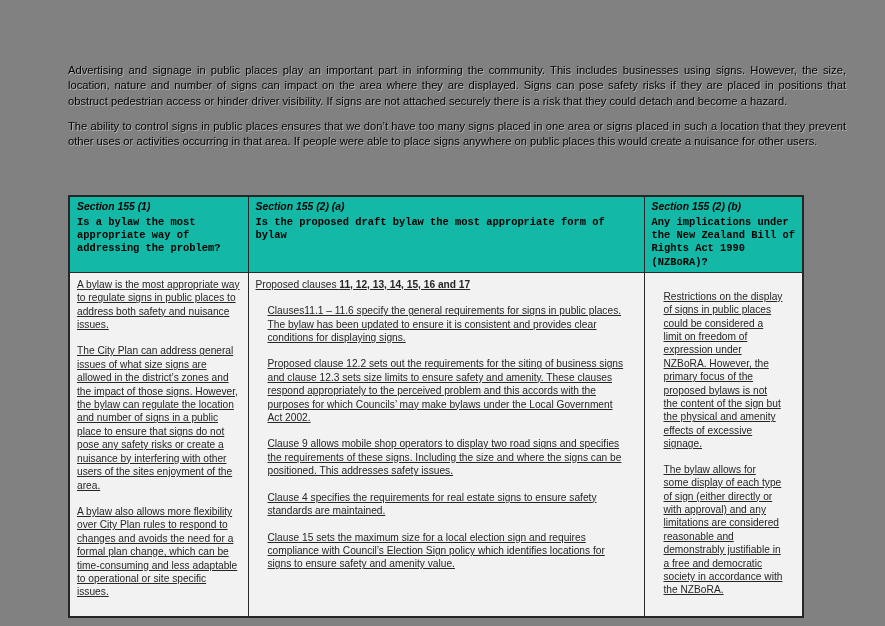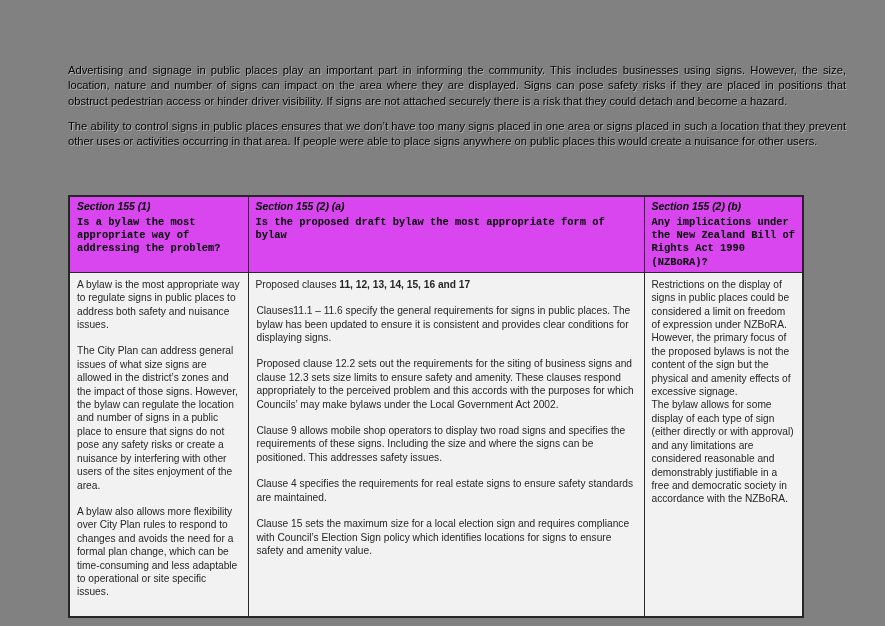--- a/index.html
+++ b/index.html
@@ -40,21 +40,21 @@
     border-collapse: collapse;
     table-layout: fixed;
     background: #f2f2f2;
     border: 2px solid #262626;
   }
   col.c1 { width: 179px; }
   col.c2 { width: 396px; }
   col.c3 { width: 159px; }
   th, td { border: 1px solid #2a2a2a; }
   th {
-    background: #d946ef;
+    background: #14b8a6;
     height: 49px;
     text-align: left;
     vertical-align: top;
     padding: 4px 6px 3px 7px;
     overflow: hidden;
   }
   .sec-label {
     font-size: 10.4px;
     font-weight: bold;
     font-style: italic;
@@ -68,23 +68,23 @@
   }
   td {
     height: 294px;
     vertical-align: top;
     padding: 5px 7px 4px 7px;
     font-size: 10.2px;
     line-height: 13.4px;
     color: #262626;
     overflow: hidden;
   }
-  td p { margin: 0 0 13px 0; }
-  td.nogap p { margin: 0; }
-  td .plist { margin: 1px; padding: 0; }
+  td p { margin: 0 0 13px 0; text-decoration: underline; }
+  td.nogap p { margin: 12px; }
+  td .plist { margin: 12px; padding: 0; }
 </style>
 </head>
 <body>
 
 <div class="doc-intro">
   <div class="paras">
       <p>Advertising and signage in public places play an important part in informing the community. This includes businesses using signs. However, the size, location, nature and number of signs can impact on the area where they are displayed. Signs can pose safety risks if they are placed in positions that obstruct pedestrian access or hinder driver visibility. If signs are not attached securely there is a risk that they could detach and become a hazard.</p>
       <p>The ability to control signs in public places ensures that we don’t have too many signs placed in one area or signs placed in such a location that they prevent other uses or activities occurring in that area. If people were able to place signs anywhere on public places this would create a nuisance for other users.</p>
     </div>
 </div>

